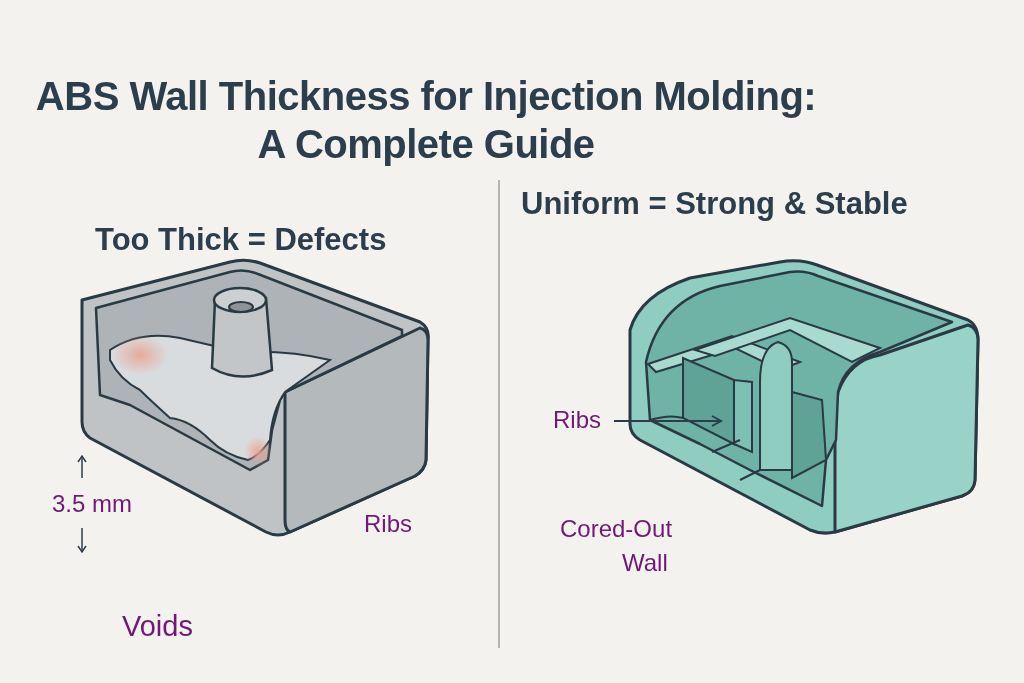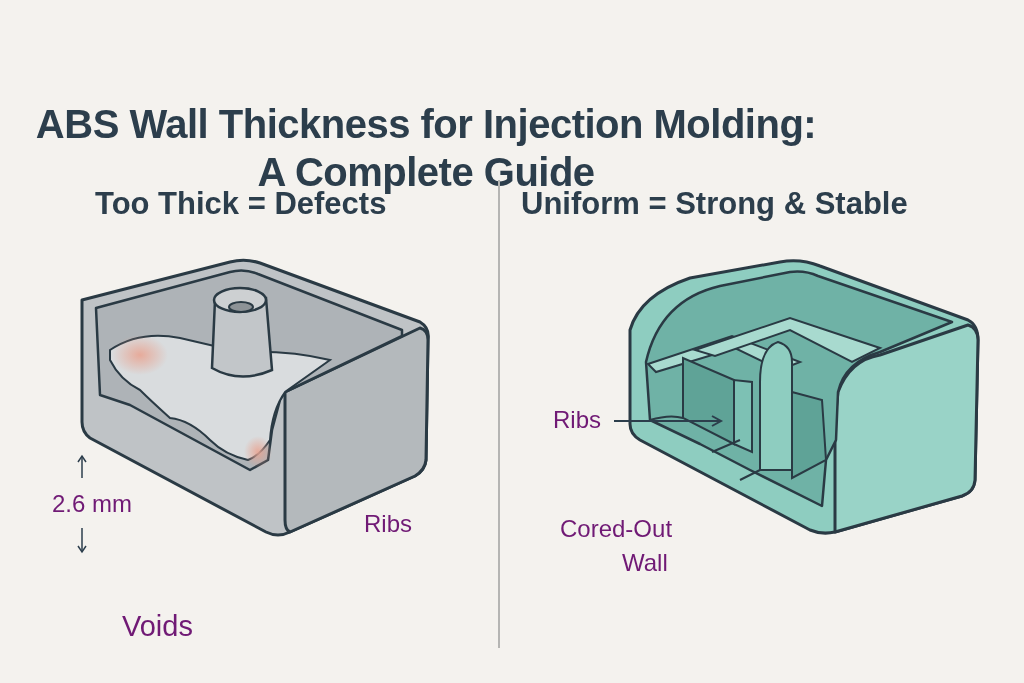--- a/index.html
+++ b/index.html
@@ -1,21 +1,21 @@
 <!DOCTYPE html>
 <html><head>
 <meta charset="utf-8">
 <style>
   html,body{margin:0;padding:0;}
   body{width:1024px;height:683px;background:#f4f2ee;position:relative;overflow:hidden;font-family:"Liberation Sans","DejaVu Sans",sans-serif;color:#2c3e4c;}
-  .title{position:absolute;left:0;width:852px;text-align:center;font-weight:700;font-size:40px;letter-spacing:-0.5px;color:#2c3e4c;line-height:48px;margin-top:28px;}
+  .title{position:absolute;left:0;width:852px;text-align:center;font-weight:700;font-size:40px;letter-spacing:-0.5px;color:#2c3e4c;line-height:48px;}
   .t1{top:72px;}
   .t2{top:120px;}
   .heading{position:absolute;top:186px;font-weight:700;font-size:31px;color:#2c3e4c;white-space:nowrap;}
-  .h-left{left:95px;}
+  .h-left{left:95px;margin-top:36px;}
   .h-right{left:521px;}
   .divider{position:absolute;left:498px;top:180px;width:2px;height:468px;background:#b5b5b3;}
   .label{position:absolute;font-size:24px;color:#701a75;white-space:nowrap;font-weight:400;}
   .label-b{font-weight:400;}
   svg{position:absolute;}
 </style>
 </head>
 <body>
 
 <div class="title t1">ABS Wall Thickness for Injection Molding:</div>
@@ -48,21 +48,21 @@
   <path d="M215,300 L212,368 Q240,384 272,370 L266,298 Z" fill="#c2c6c9" stroke="#2a3a44" stroke-width="2.5"></path>
   <ellipse cx="240" cy="300" rx="26" ry="12" fill="#cdd0d2" stroke="#2a3a44" stroke-width="2.5"></ellipse>
   <ellipse cx="241" cy="307" rx="12" ry="5" fill="#8d9397" stroke="#2a3a44" stroke-width="2"></ellipse>
 
   <line x1="82" y1="456" x2="82" y2="478" stroke="#2c3e4c" stroke-width="1.5"></line>
   <path d="M78,462 L82,456 L86,462" fill="none" stroke="#2c3e4c" stroke-width="1.5"></path>
   <line x1="82" y1="528" x2="82" y2="552" stroke="#2c3e4c" stroke-width="1.5"></line>
   <path d="M78,546 L82,552 L86,546" fill="none" stroke="#2c3e4c" stroke-width="1.5"></path>
 </svg>
 
-<div class="label" style="left:52px;top:490px;">2.6 mm</div>
+<div class="label" style="left:52px;top:490px;">3.5 mm</div>
 <div class="label" style="left:364px;top:510px;">Ribs</div>
 <div class="label label-b" style="left:122px;top:610px;font-size:29px;">Voids</div>
 
 <svg width="1024" height="683" viewBox="0 0 1024 683" style="left:0;top:0;">
 
   <path d="M630,330 Q640,295 690,278 L780,262 Q800,258 820,266 L968,320 Q978,325 978,340 L975,480 Q974,492 962,496 L835,532 Q822,535 810,530 L640,440 Q630,434 630,424 Z" fill="#8ecdc0" stroke="#2a3a44" stroke-width="3" stroke-linejoin="round"></path>
 
   <path d="M838,392 Q850,360 880,355 L968,325 Q978,328 978,340 L975,480 Q974,492 962,496 L835,532 L835,420 Z" fill="#99d3c7" stroke="#2a3a44" stroke-width="3" stroke-linejoin="round"></path>
 
   <path d="M646,362 Q660,300 720,286 L790,272 Q805,270 818,276 L952,322 L880,352 Q845,362 838,392 L836,440 L826,460 L822,506 L750,470 L700,444 L650,420 Z" fill="#6fb2a6" stroke="#2a3a44" stroke-width="2.5" stroke-linejoin="round"></path>

